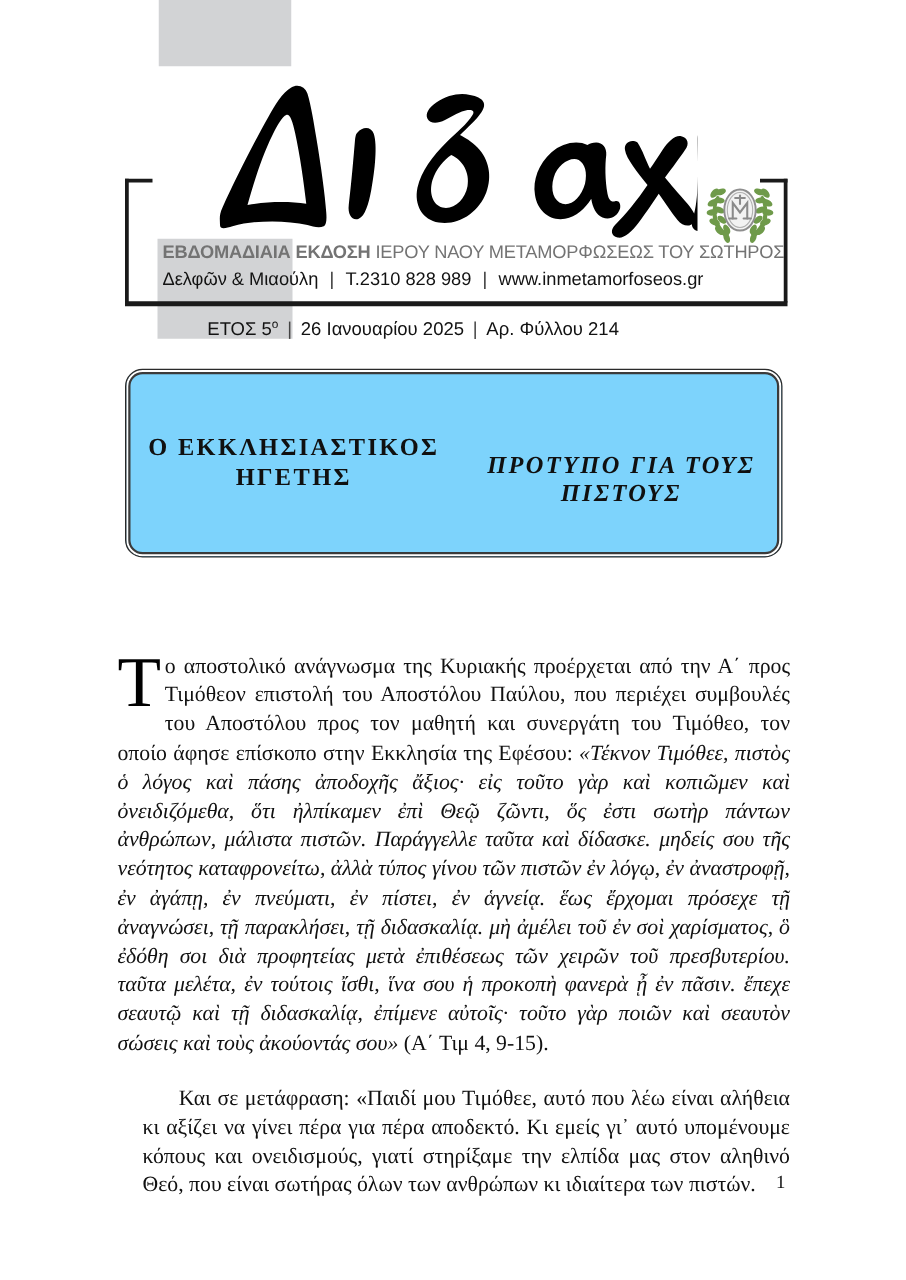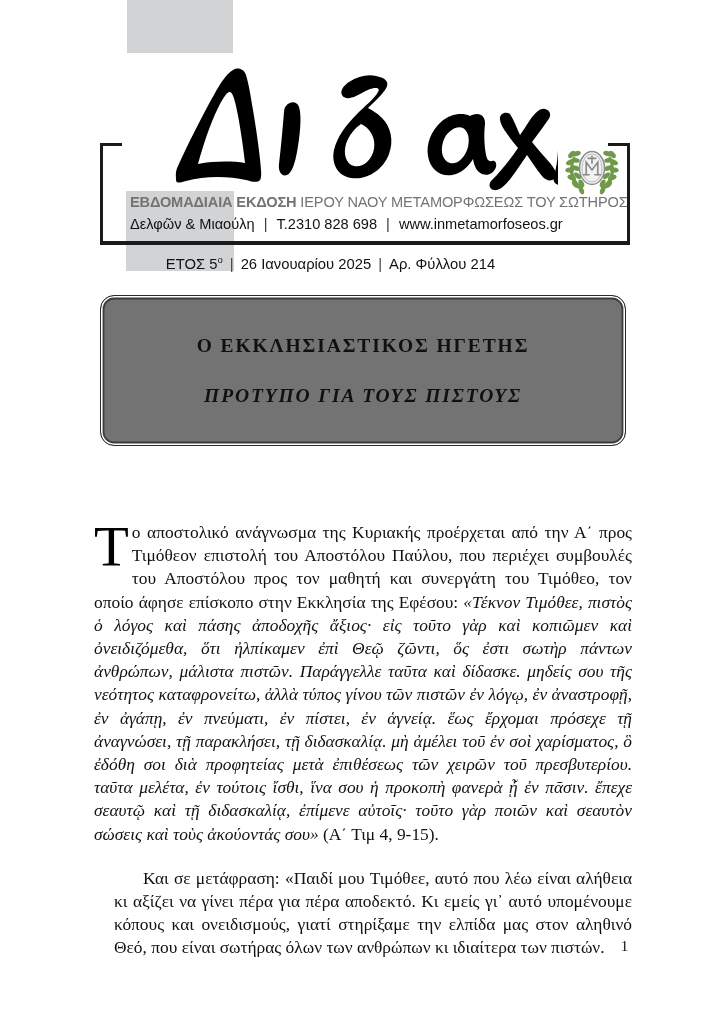--- a/index.html
+++ b/index.html
@@ -135,27 +135,27 @@
   }
   .issue-line sup { font-size: 9.5px; vertical-align: super; }
 
   
   .headline-box {
     position: absolute;
     left: 100px;
     top: 295px;
     width: 526px;
     height: 151px;
-    background: #737373;
+    background: #7dd3fc;
     border: 1.6px solid #2a2a2a;
     border-radius: 14px;
     box-shadow: 0 0 0 1.6px #ffffff inset, 0 0 0 3.4px #3b3b3b inset;
     box-sizing: border-box;
     display: flex;
-    flex-direction: column;
+    flex-direction: row;
     align-items: center;
     justify-content: center;
     z-index: 3;
   }
   .headline-box .hl {
     font-family: "Liberation Serif", serif;
     font-weight: bold;
     font-size: 19.5px;
     letter-spacing: 1.9px;
     color: #101010;
@@ -317,21 +317,21 @@
       </g>
     </g>
   </svg>
 </div>
 
 <div class="mast-line1">
   <span class="bold">ΕΒΔΟΜΑΔΙΑΙΑ  ΕΚΔΟΣΗ</span><span> ΙΕΡΟΥ ΝΑΟΥ ΜΕΤΑΜΟΡΦΩΣΕΩΣ ΤΟΥ ΣΩΤΗΡΟΣ</span>
 </div>
 
 <div class="mast-line2">
-  <span class="seg">Δελφῶν &amp; Μιαούλη</span><span class="sep">|</span><span class="seg">Τ.2310 828 698</span><span class="sep">|</span><span class="seg">www.inmetamorfoseos.gr</span>
+  <span class="seg">Δελφῶν &amp; Μιαούλη</span><span class="sep">|</span><span class="seg">Τ.2310 828 989</span><span class="sep">|</span><span class="seg">www.inmetamorfoseos.gr</span>
 </div>
 
 <div class="issue-line">
   <span>ΕΤΟΣ 5</span><sup>ο</sup><span class="sep">|</span><span>26 Ιανουαρίου 2025</span><span class="sep">|</span><span>Αρ. Φύλλου 214</span>
 </div>
 
 <div class="headline-box">
   <div class="hl">Ο ΕΚΚΛΗΣΙΑΣΤΙΚΟΣ ΗΓΕΤΗΣ</div>
   <div class="hl second">ΠΡΟΤΥΠΟ ΓΙΑ ΤΟΥΣ ΠΙΣΤΟΥΣ</div>
 </div>

